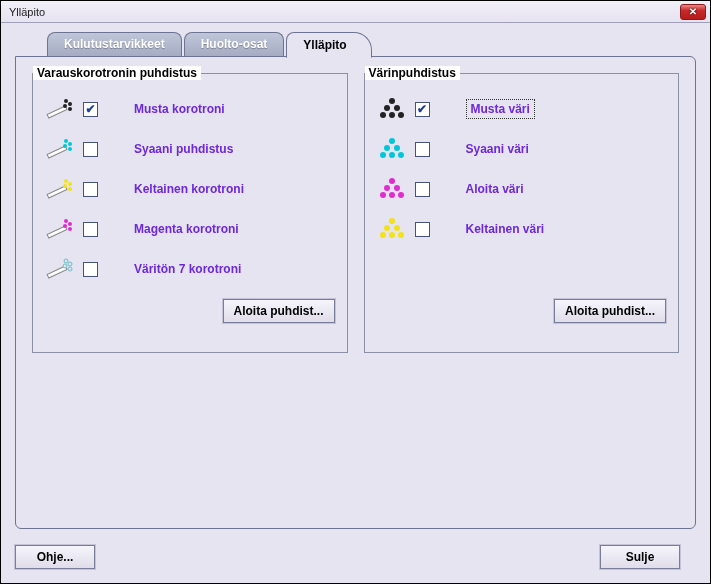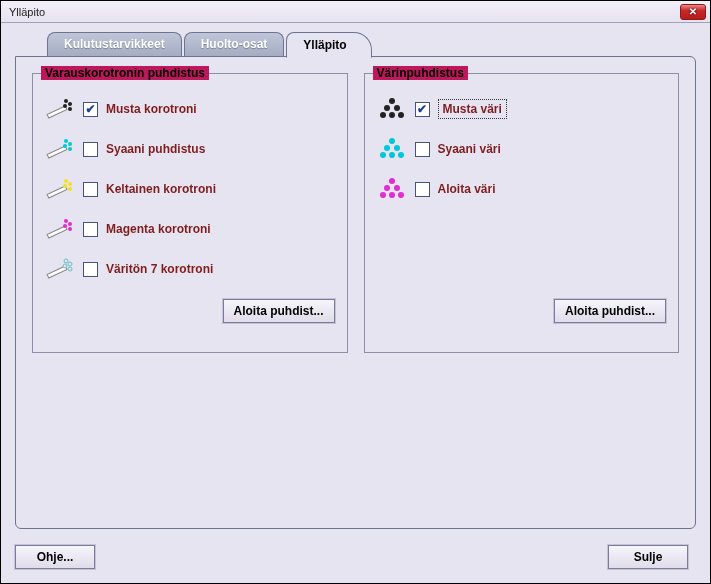--- a/index.html
+++ b/index.html
@@ -79,60 +79,60 @@
   }
   .groupboxes { display: flex; gap: 16px; height: 280px; }
   .groupbox {
     border: 1px solid #8c8fa8;
     flex: 1;
     position: relative;
     padding: 18px 12px 12px 12px;
   }
   .groupbox-title {
     position: absolute;
-    top: -8px; left: 8px;
-    background: #be185d;
+    top: -8px; left: 0;
+    background: #ffffff;
     padding: 0 4px;
     font-weight: bold;
   }
   .items { margin-top: 4px; }
   .item { display: flex; align-items: center; gap: 8px; margin-bottom: 14px; }
   .item-icon { width: 30px; height: 26px; flex-shrink: 0; display:flex; align-items:center; justify-content:center; }
   .checkbox {
     width: 15px; height: 15px;
     border: 1px solid #45527c;
     background: #fff;
     display: flex; align-items: center; justify-content: center;
   }
   .checkbox.checked::after {
     content: "✔";
     color: #1a3a9c;
     font-size: 12px;
     font-weight: bold;
     line-height: 1;
   }
-  .item-label { font-weight: bold; color: #7f1d1d; }
+  .item-label { font-weight: bold; color: #6d28d9; margin-left: 28px; }
   .btn-row {
     position: absolute;
     bottom: 29px; right: 12px;
     display: flex; gap: 8px;
   }
   .btn {
     background: linear-gradient(to bottom, #f6f4fb 0%, #e0ddea 100%);
     border: 1px solid #7a7d99; outline: 1px solid #c5c2d8;
     padding: 4px 10px;
     font-weight: bold;
     font-size: 12px;
     color: #000;
     min-width: 90px;
     text-align: center;
   }
   .bottom-bar {
     position: absolute;
-    left: 14px; right: 22px; bottom: 14px;
+    left: 14px; right: 30px; bottom: 14px;
     display: flex; justify-content: space-between;
   }
   .focused-border { border: 1px dotted #333; padding: 2px 4px; }
 </style>
 </head>
 <body>
 
 <div class="titlebar">
   <span class="titlebar-title">Ylläpito</span>
   <div class="close-btn">✕</div>
@@ -261,20 +261,34 @@
                     <circle cx="10" cy="12" r="3" fill="#e22ccf"></circle>
                     <circle cx="20" cy="12" r="3" fill="#e22ccf"></circle>
                     <circle cx="6" cy="19" r="3" fill="#e22ccf"></circle>
                     <circle cx="15" cy="19" r="3" fill="#e22ccf"></circle>
                     <circle cx="24" cy="19" r="3" fill="#e22ccf"></circle>
                   </svg>
               </div>
               <div class="checkbox"></div>
               <span class="item-label">Aloita väri</span>
             </div>
+            <div class="item">
+              <div class="item-icon">
+                <svg width="30" height="26">
+                    <circle cx="15" cy="5" r="3" fill="#f2e21a"></circle>
+                    <circle cx="10" cy="12" r="3" fill="#f2e21a"></circle>
+                    <circle cx="20" cy="12" r="3" fill="#f2e21a"></circle>
+                    <circle cx="6" cy="19" r="3" fill="#f2e21a"></circle>
+                    <circle cx="15" cy="19" r="3" fill="#f2e21a"></circle>
+                    <circle cx="24" cy="19" r="3" fill="#f2e21a"></circle>
+                  </svg>
+              </div>
+              <div class="checkbox"></div>
+              <span class="item-label">Keltainen väri</span>
+            </div>
           </div>
           <div class="btn-row">
             <div class="btn">Aloita puhdist...</div>
           </div>
         </div>
 
       </div>
     </div>
   </div>
 

